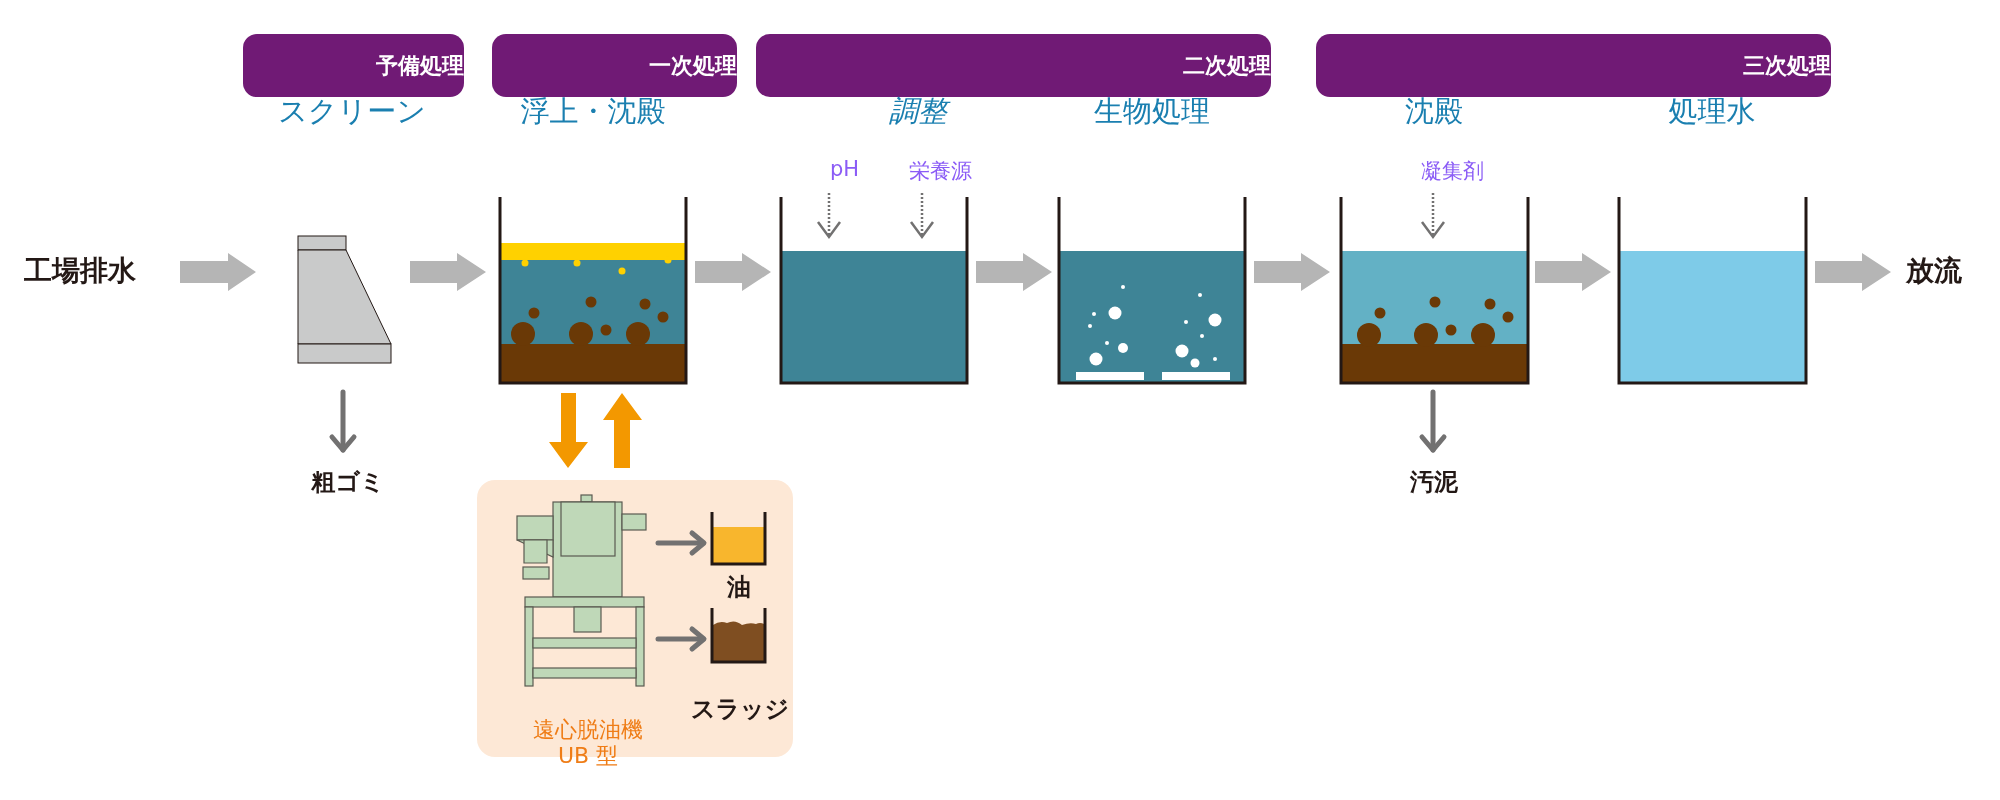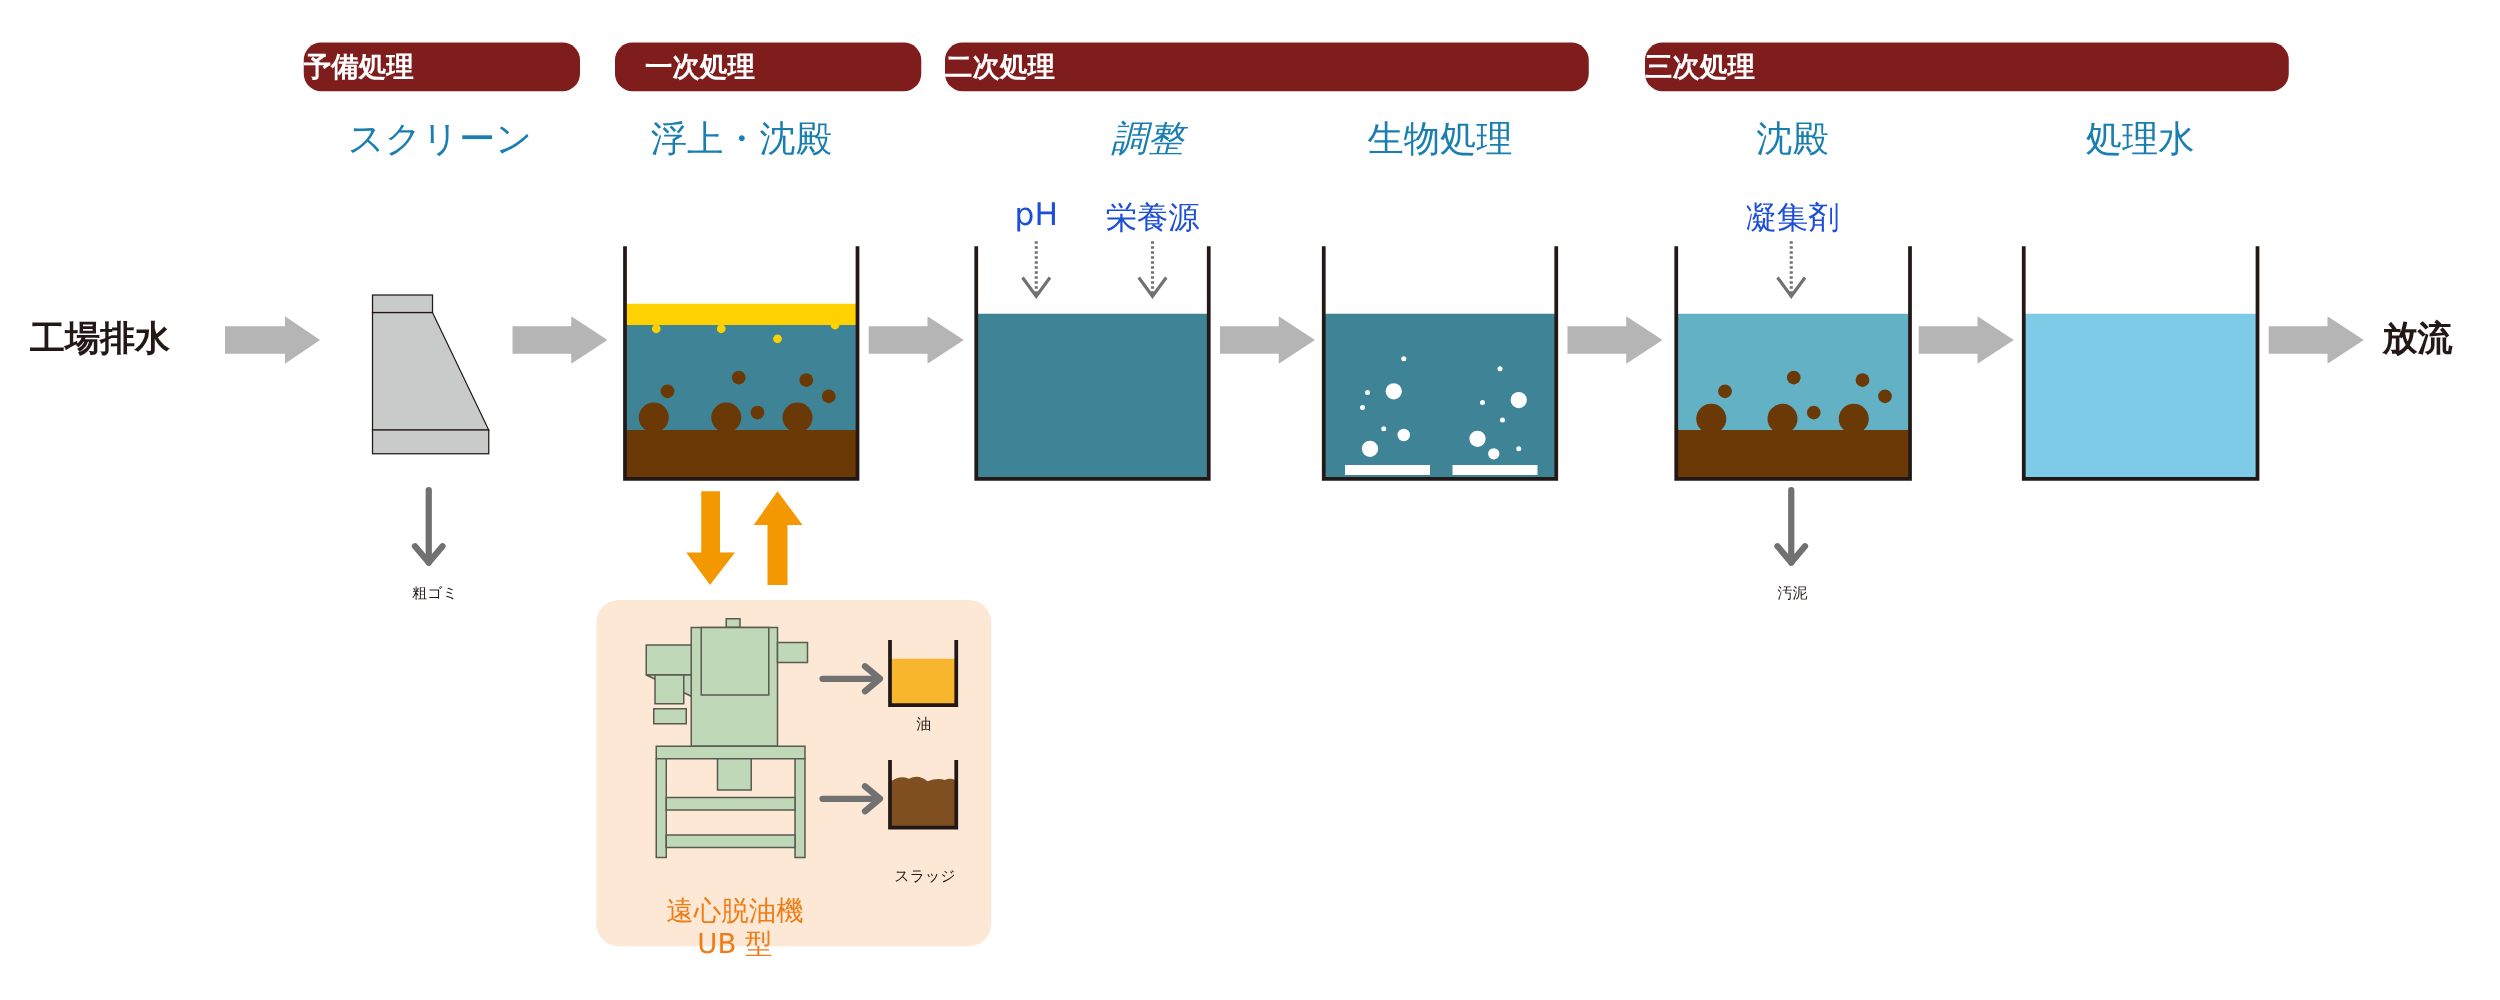--- a/index.html
+++ b/index.html
@@ -1,23 +1,23 @@
 <!DOCTYPE html>
 <html><head>
 <meta charset="utf-8">
 <style>
   html, body { margin:0; padding:0; background:#ffffff; }
   body { width:2000px; height:800px; position:relative; overflow:hidden;
          font-family:"DejaVu Sans", "Liberation Sans", sans-serif; }
-  .stage-band { position:absolute; top:34px; height:39px; background:#7f1d1d; border-radius:14px;
-                color:#ffffff; font-weight:bold; font-size:22px; display:flex; align-items:center; justify-content:flex-start; }
+  .stage-band { position:absolute; top:34px; height:63px; background:#701a75; border-radius:14px;
+                color:#ffffff; font-weight:bold; font-size:22px; display:flex; align-items:center; justify-content:flex-end; }
   .sub { position:absolute; top:92px; font-size:29px; color:#1a7fb0; text-align:center; white-space:nowrap; }
   .big { position:absolute; font-size:28px; font-weight:bold; color:#231815; white-space:nowrap; }
-  .small { position:absolute; font-size:25px; color:#1d4ed8; white-space:nowrap; text-align:center; }
-  .smallb { position:absolute; font-size:12px; font-weight:normal; color:#231815; white-space:nowrap; text-align:center; }
+  .small { position:absolute; font-size:21px; color:#8b5cf6; white-space:nowrap; text-align:right; }
+  .smallb { position:absolute; font-size:24px; font-weight:bold; color:#231815; white-space:nowrap; text-align:center; }
   .ubox { position:absolute; left:477px; top:480px; width:316px; height:277px; background:#fde8d6; border-radius:18px; }
   .ublabel { position:absolute; color:#ef7d17; font-size:22px; text-align:center; line-height:26px; white-space:nowrap; }
   svg.diag { position:absolute; left:0; top:0; }
 </style>
 </head>
 <body>
 
 <div class="stage-band" style="left:243px;width:221px;">
     <span>予備処理</span>
   </div>

